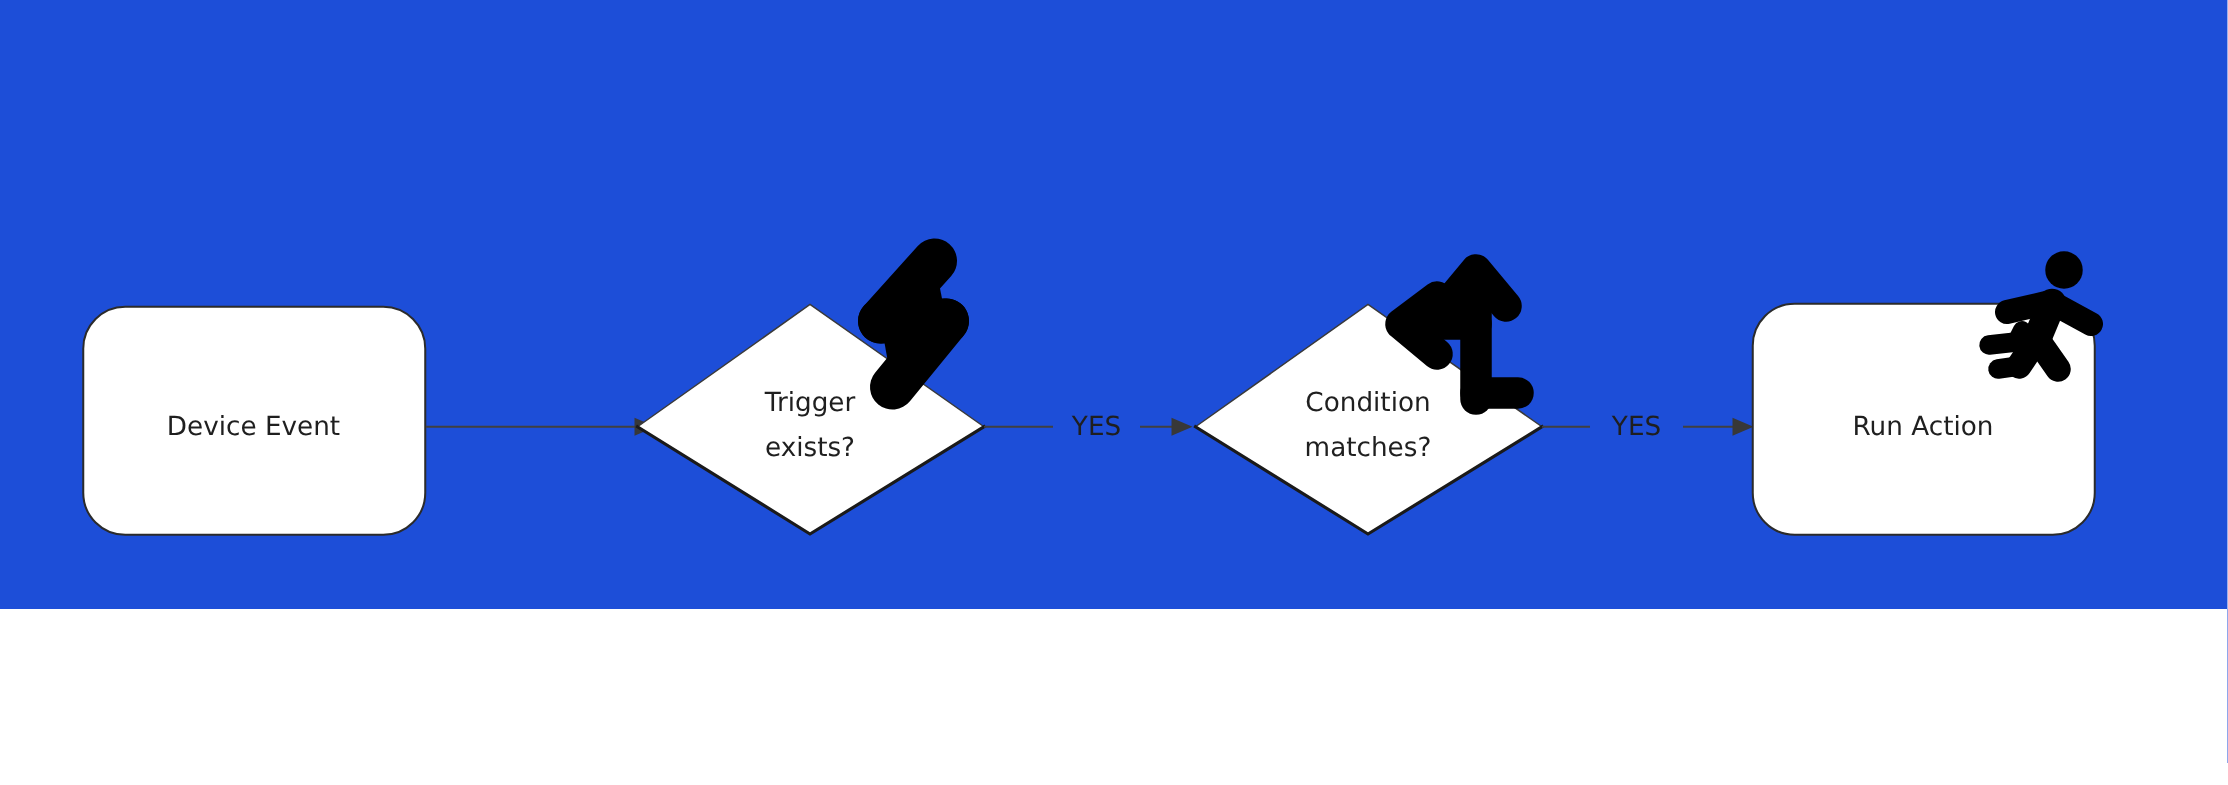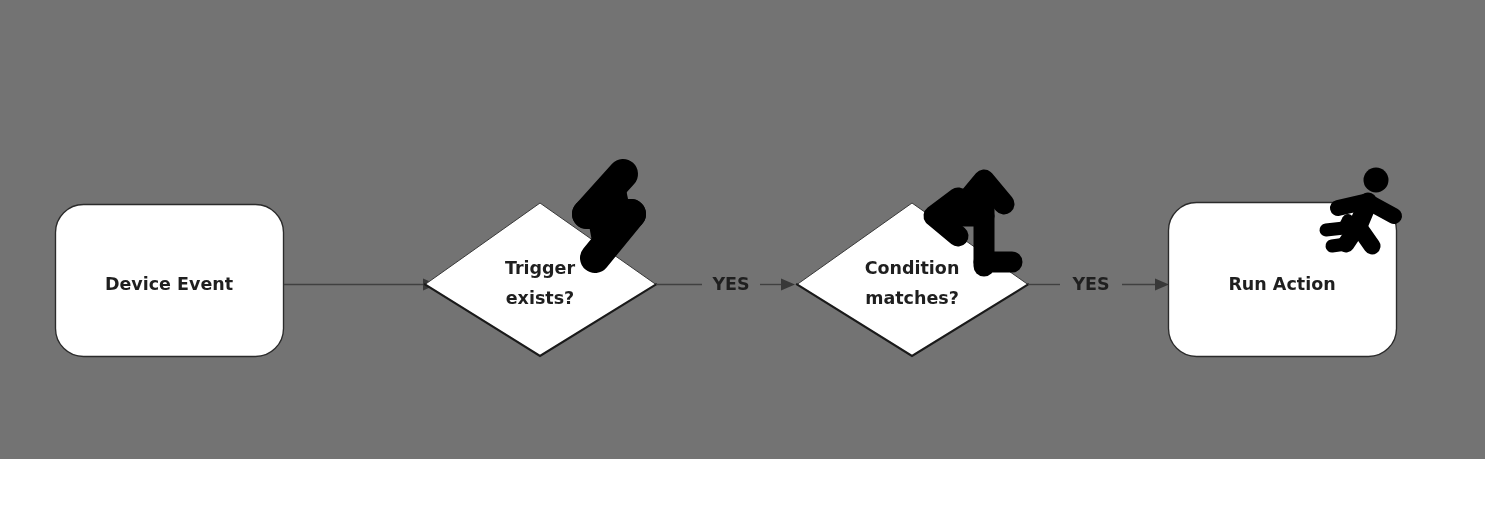--- a/index.html
+++ b/index.html
@@ -6,24 +6,23 @@
     margin: 0;
     padding: 0;
     background: #ffffff;
   }
   body {
     font-family: "DejaVu Sans", "Liberation Sans", sans-serif;
   }
   #canvas {
     position: relative;
     width: 1485px;
-    height: 459px;
-    background: #737373;
+    height: 406px;
+    background: #1d4ed8;
     overflow: hidden;
-    font-weight: bold;
   }
   #flow-svg {
     position: absolute;
     top: 0;
     left: 0;
     width: 1485px;
     height: 523px;
     display: block;
   }
   .node-label {

